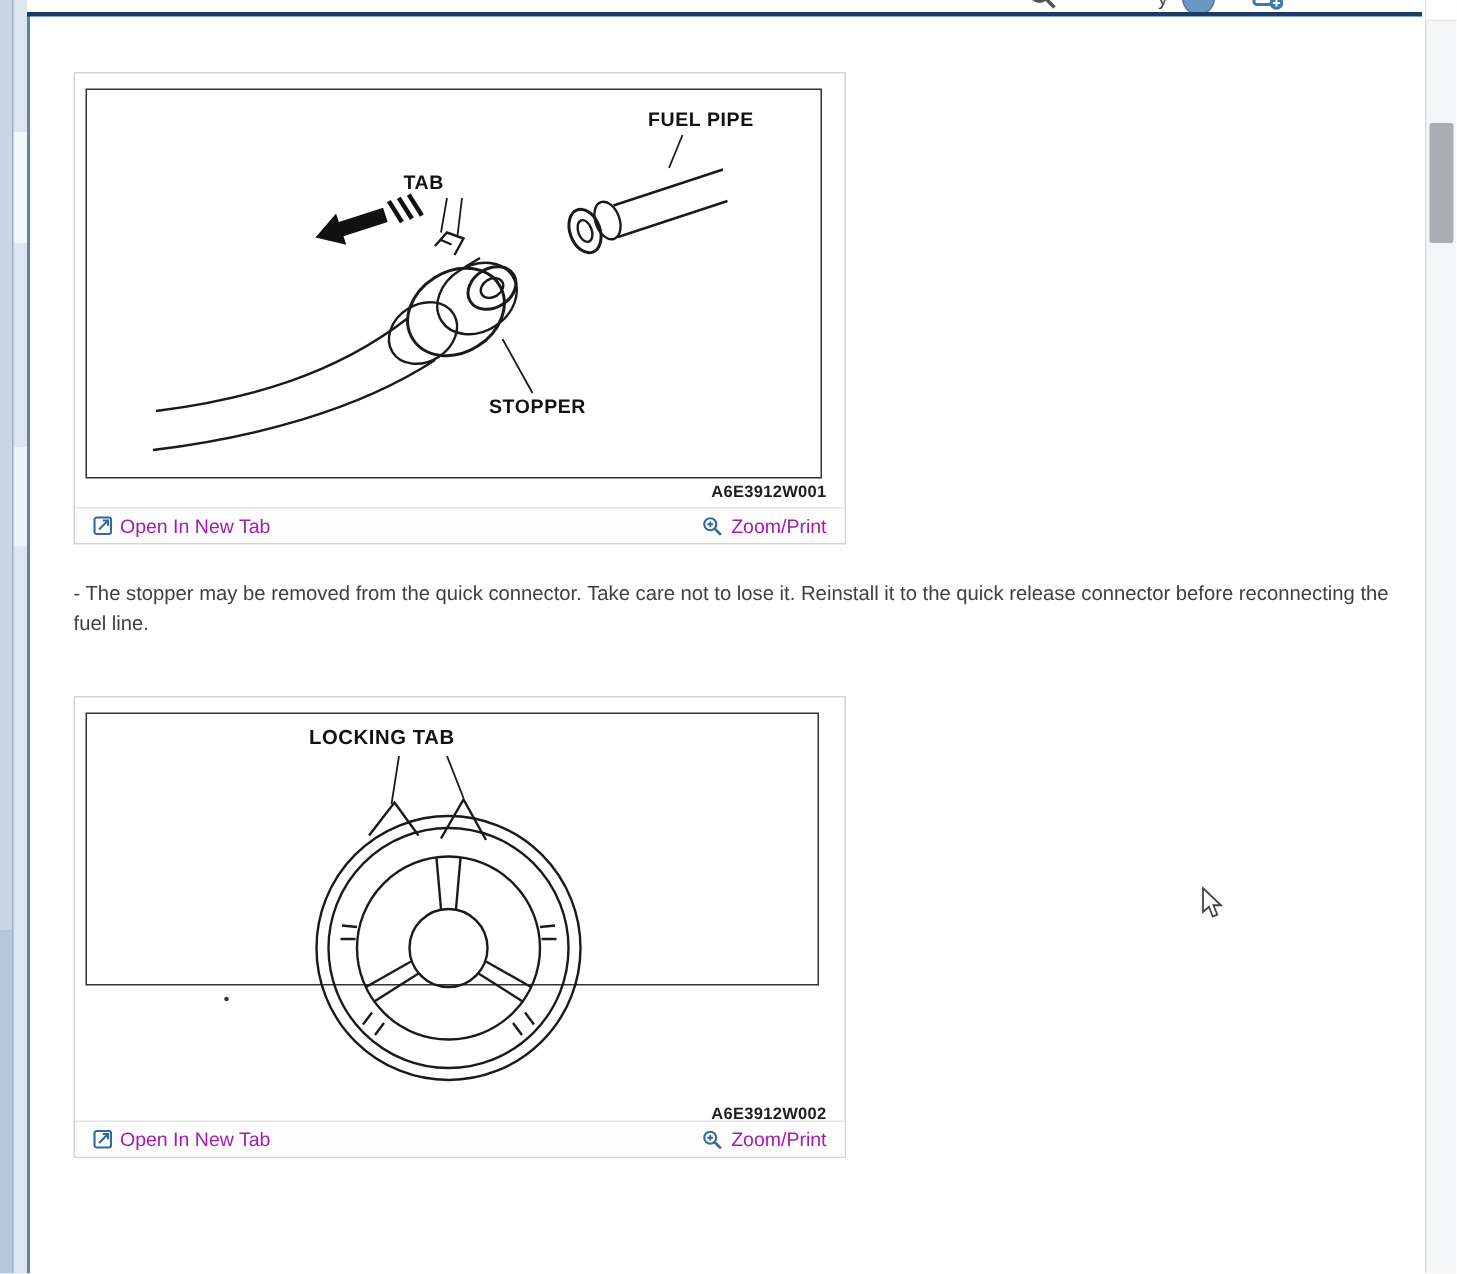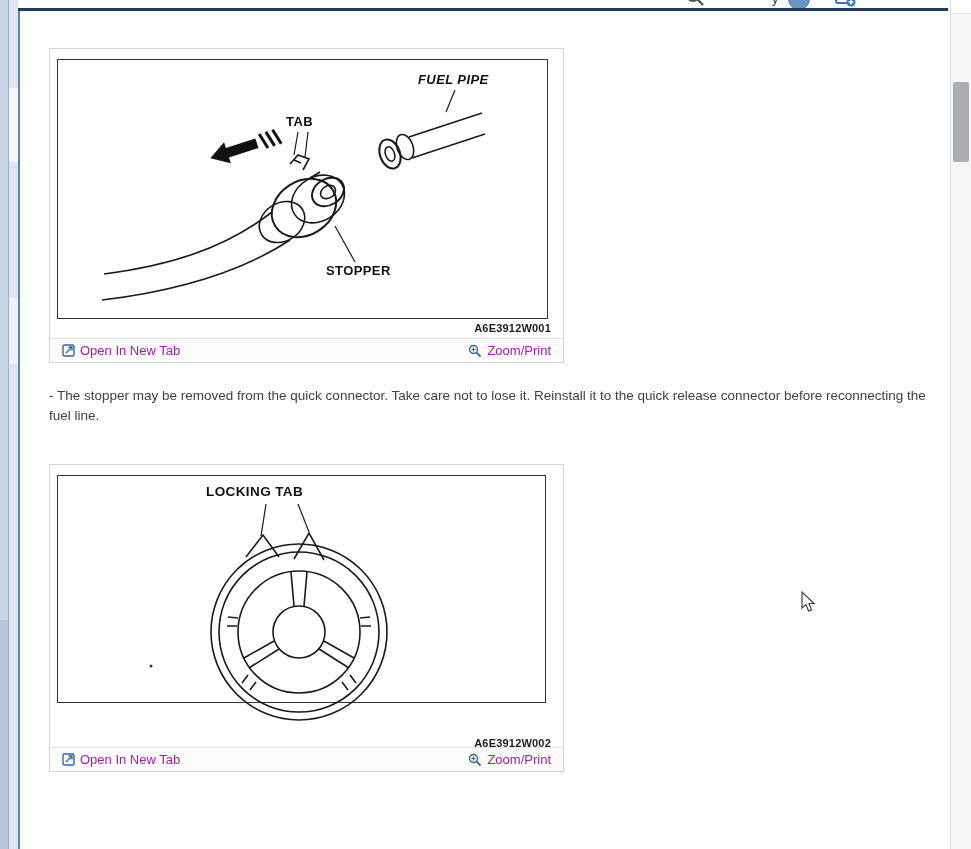--- a/index.html
+++ b/index.html
@@ -113,22 +113,22 @@
           <line x1="354" y1="98" x2="427" y2="74"></line>
         </g>
 
         <g stroke="#1a1a1a" stroke-width="1.2">
           <line x1="397" y1="30" x2="388" y2="52"></line>
           <line x1="240" y1="72" x2="236" y2="95"></line>
           <line x1="250" y1="72" x2="247" y2="97"></line>
           <line x1="297" y1="202" x2="277" y2="166"></line>
         </g>
       </svg>
-      <span class="draw-label" style="left:360px; top:12px;font-style:italic;">FUEL PIPE</span>
-      <span class="draw-label" style="left:228px; top:54px;">TAB</span>
+      <span class="draw-label" style="left:374px; top:12px;">FUEL PIPE</span>
+      <span class="draw-label" style="left:211px; top:54px;">TAB</span>
       <span class="draw-label" style="left:268px; top:203px;">STOPPER</span>
     </div>
     <div class="fig-code" style="top:273px;">A6E3912W001</div>
     <div class="fig-footer">
       <a class="fig-link">
         <span>
           <svg width="13" height="13" viewBox="0 0 13 13">
             <rect x="1" y="1" width="11" height="11" rx="1.5" fill="none" stroke="#33679e" stroke-width="1.4"></rect>
             <path d="M4 9 L10 3 M6.5 3 H10 V6.5" stroke="#33679e" stroke-width="1.4" fill="none"></path>
           </svg>
@@ -144,21 +144,21 @@
           </svg>
         </span>
         <span>Zoom/Print</span>
       </a>
     </div>
   </section>
 
   <p class="note" style="top:386px;">-  The stopper may be removed from the quick connector. Take care not to lose it. Reinstall it to the quick release connector before reconnecting the fuel line.</p>
 
   <section class="fig-card" style="top:464px; height:308px;">
-    <div class="fig-frame" style="width:489px; height:228px;text-align:center;">
+    <div class="fig-frame" style="width:489px; height:182px;text-align:center;">
       <svg width="487" height="253" viewBox="0 0 487 253">
         <g fill="none" stroke="#1a1a1a" stroke-width="1.6">
           <circle cx="241" cy="156" r="88"></circle>
           <circle cx="241" cy="156" r="80"></circle>
           <circle cx="241" cy="156" r="61"></circle>
           <circle cx="241" cy="156" r="26"></circle>
 
           <line x1="236" y1="130" x2="233" y2="96"></line>
           <line x1="246" y1="130" x2="249" y2="96"></line>
           <line x1="216" y1="165" x2="186" y2="182"></line>

